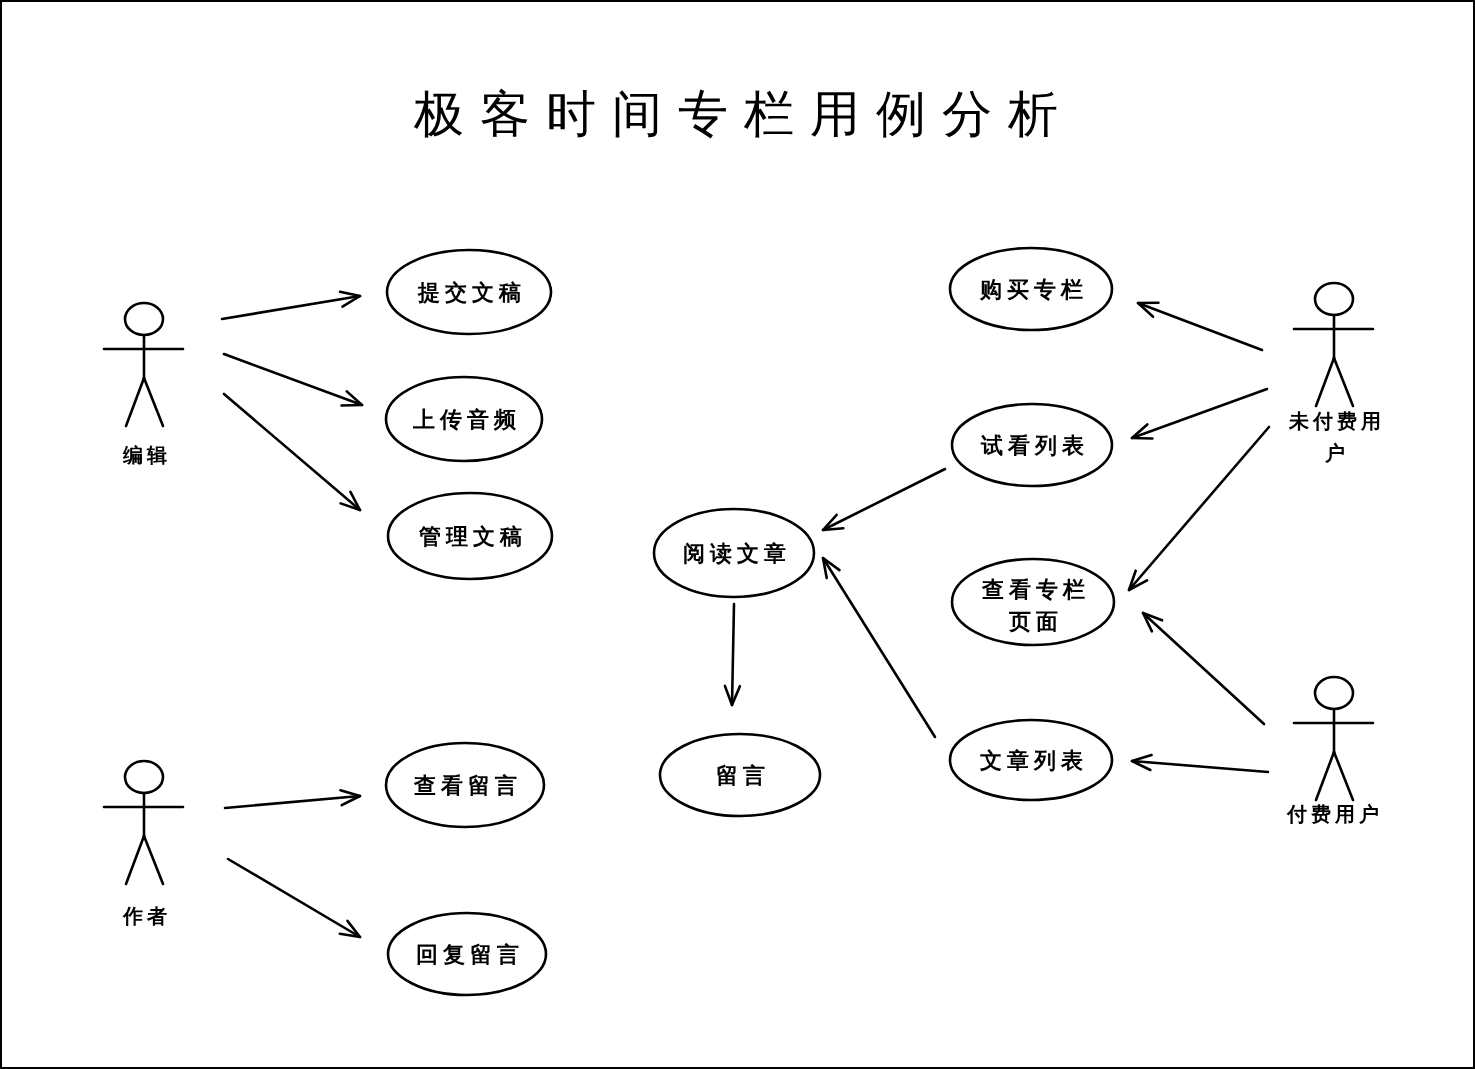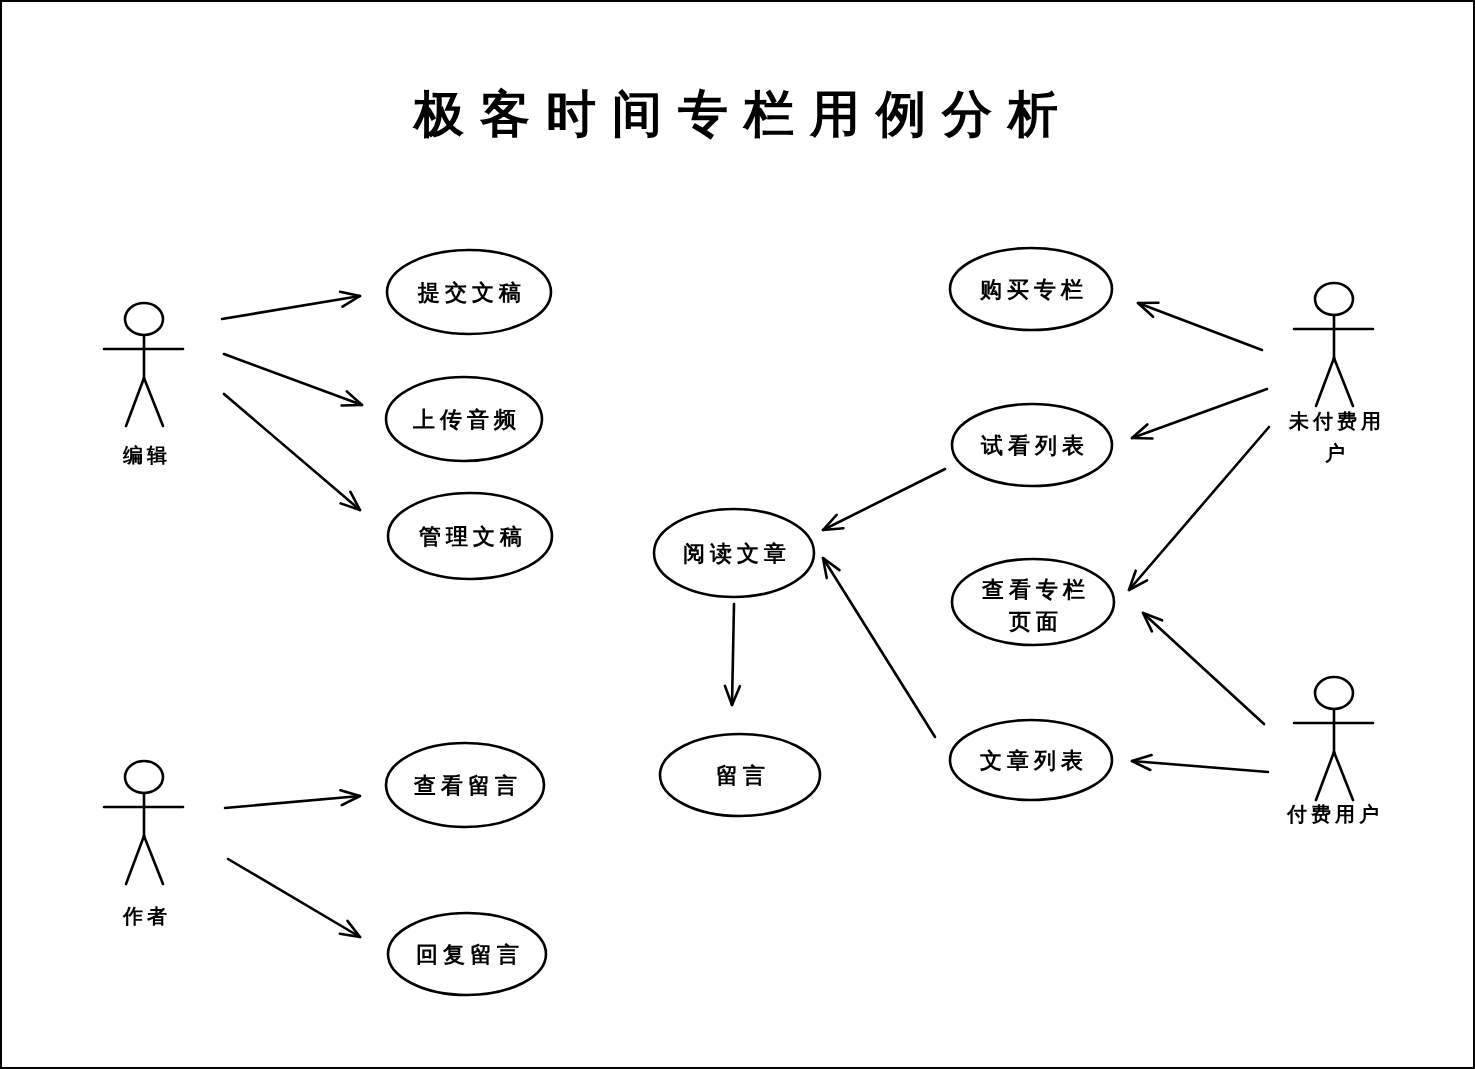--- a/index.html
+++ b/index.html
@@ -12,21 +12,21 @@
     background: #ffffff;
     border: 2px solid #000000;
     overflow: hidden;
   }
   #title {
     position: absolute;
     left: 412px;
     top: 82px;
     font-size: 50px;
     line-height: 60px;
-    font-weight: 700;
+    font-weight: 400;
     letter-spacing: 16px;
     color: #000;
     white-space: nowrap;
   }
   svg { position: absolute; left: 0; top: 0; }
   svg text {
     font-family: "DejaVu Sans", sans-serif;
     fill: #000;
     font-weight: 600;
   }

